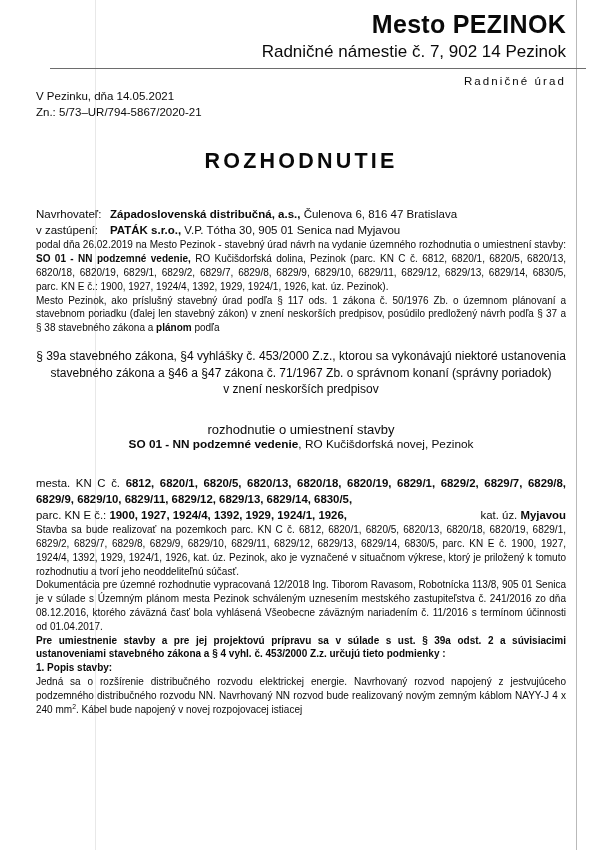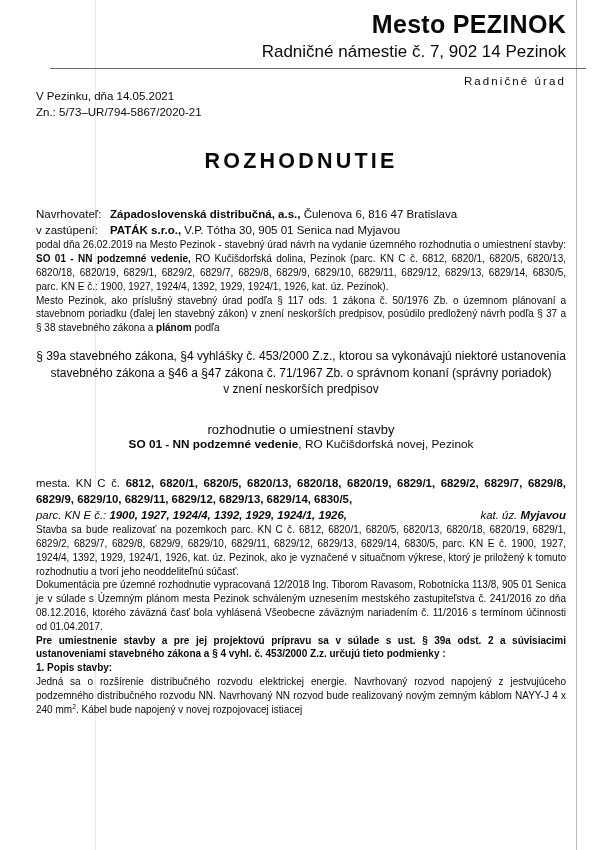--- a/index.html
+++ b/index.html
@@ -140,21 +140,20 @@
     text-align: justify;
     margin: 0;
   }
   .parcel-row {
     display: flex;
     justify-content: space-between;
     align-items: baseline;
     font-size: 11.4px;
     line-height: 1.42;
     margin: 0;
-    font-style: italic;
   }
   b, strong { font-weight: bold; }
   .nowrap { white-space: nowrap; }
   sup { font-size: 0.68em; vertical-align: super; line-height: 0; }
 </style>
 </head>
 <body>
 
 <div class="page">
 

